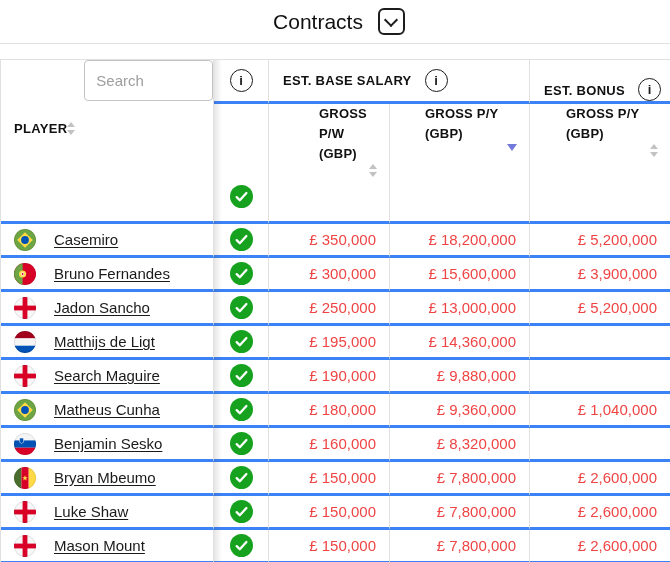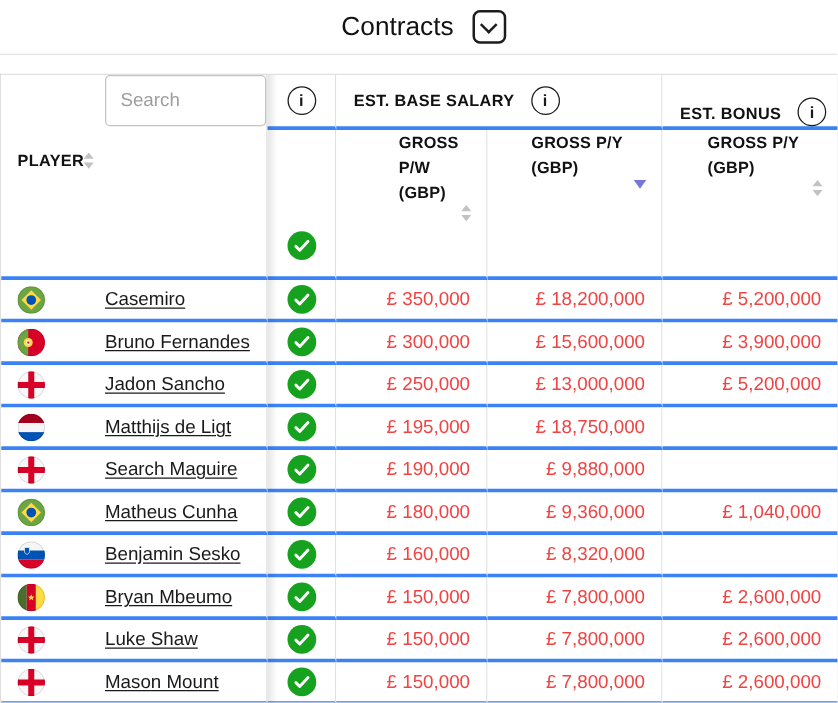--- a/index.html
+++ b/index.html
@@ -88,21 +88,21 @@
   .check{
     width:23px; height:23px; border-radius:50%; flex:none;
     background:var(--check-green,#16a21e);
     display:inline-flex; align-items:center; justify-content:center;
   }
   .check svg{ display:block; }
   .flag{ width:22px; height:22px; flex:none; display:inline-flex; }
   .flag svg{ width:22px; height:22px; display:block; }
   
   .c-player{ display:flex; align-items:center; gap:18px; padding-left:13px; }
-  .player-link{ font-size:15px; color:#1a1a1a; text-decoration:underline; text-underline-offset:2px;margin-left:30px; }
+  .player-link{ font-size:15px; color:#1a1a1a; text-decoration:underline; text-underline-offset:2px; }
   .c-check{ display:flex; align-items:center; justify-content:center; }
   .c-money{
     display:flex; align-items:center; justify-content:flex-end;
     padding-right:13px; font-size:15px; color:#ef4444;
   }
 </style>
 </head>
 <body style="--check-green: #16a21e; --sort-active: #7478d8;">
 
 <header class="page-header">
@@ -273,21 +273,21 @@
     <a href="#" class="player-link">Matthijs de Ligt</a>
   </div>
   <div class="cell c-check">
     <span class="check">
       <svg viewBox="0 0 23 23" width="23" height="23">
           <path d="M6.7 12.1l3.1 3.1 6.6-7.2" fill="none" stroke="#fff" stroke-width="2.3" stroke-linecap="round" stroke-linejoin="round"></path>
         </svg>
     </span>
   </div>
   <div class="cell c-money">£ 195,000</div>
-  <div class="cell c-money">£ 18,750,000</div>
+  <div class="cell c-money">£ 14,360,000</div>
   <div class="cell c-money"></div>
 
   <div class="cell c-player">
     <span class="flag">
         <svg viewBox="0 0 22 22">
           <defs>
             <clipPath id="c">
               <circle cx="11" cy="11" r="11"></circle>
             </clipPath>
           </defs>

